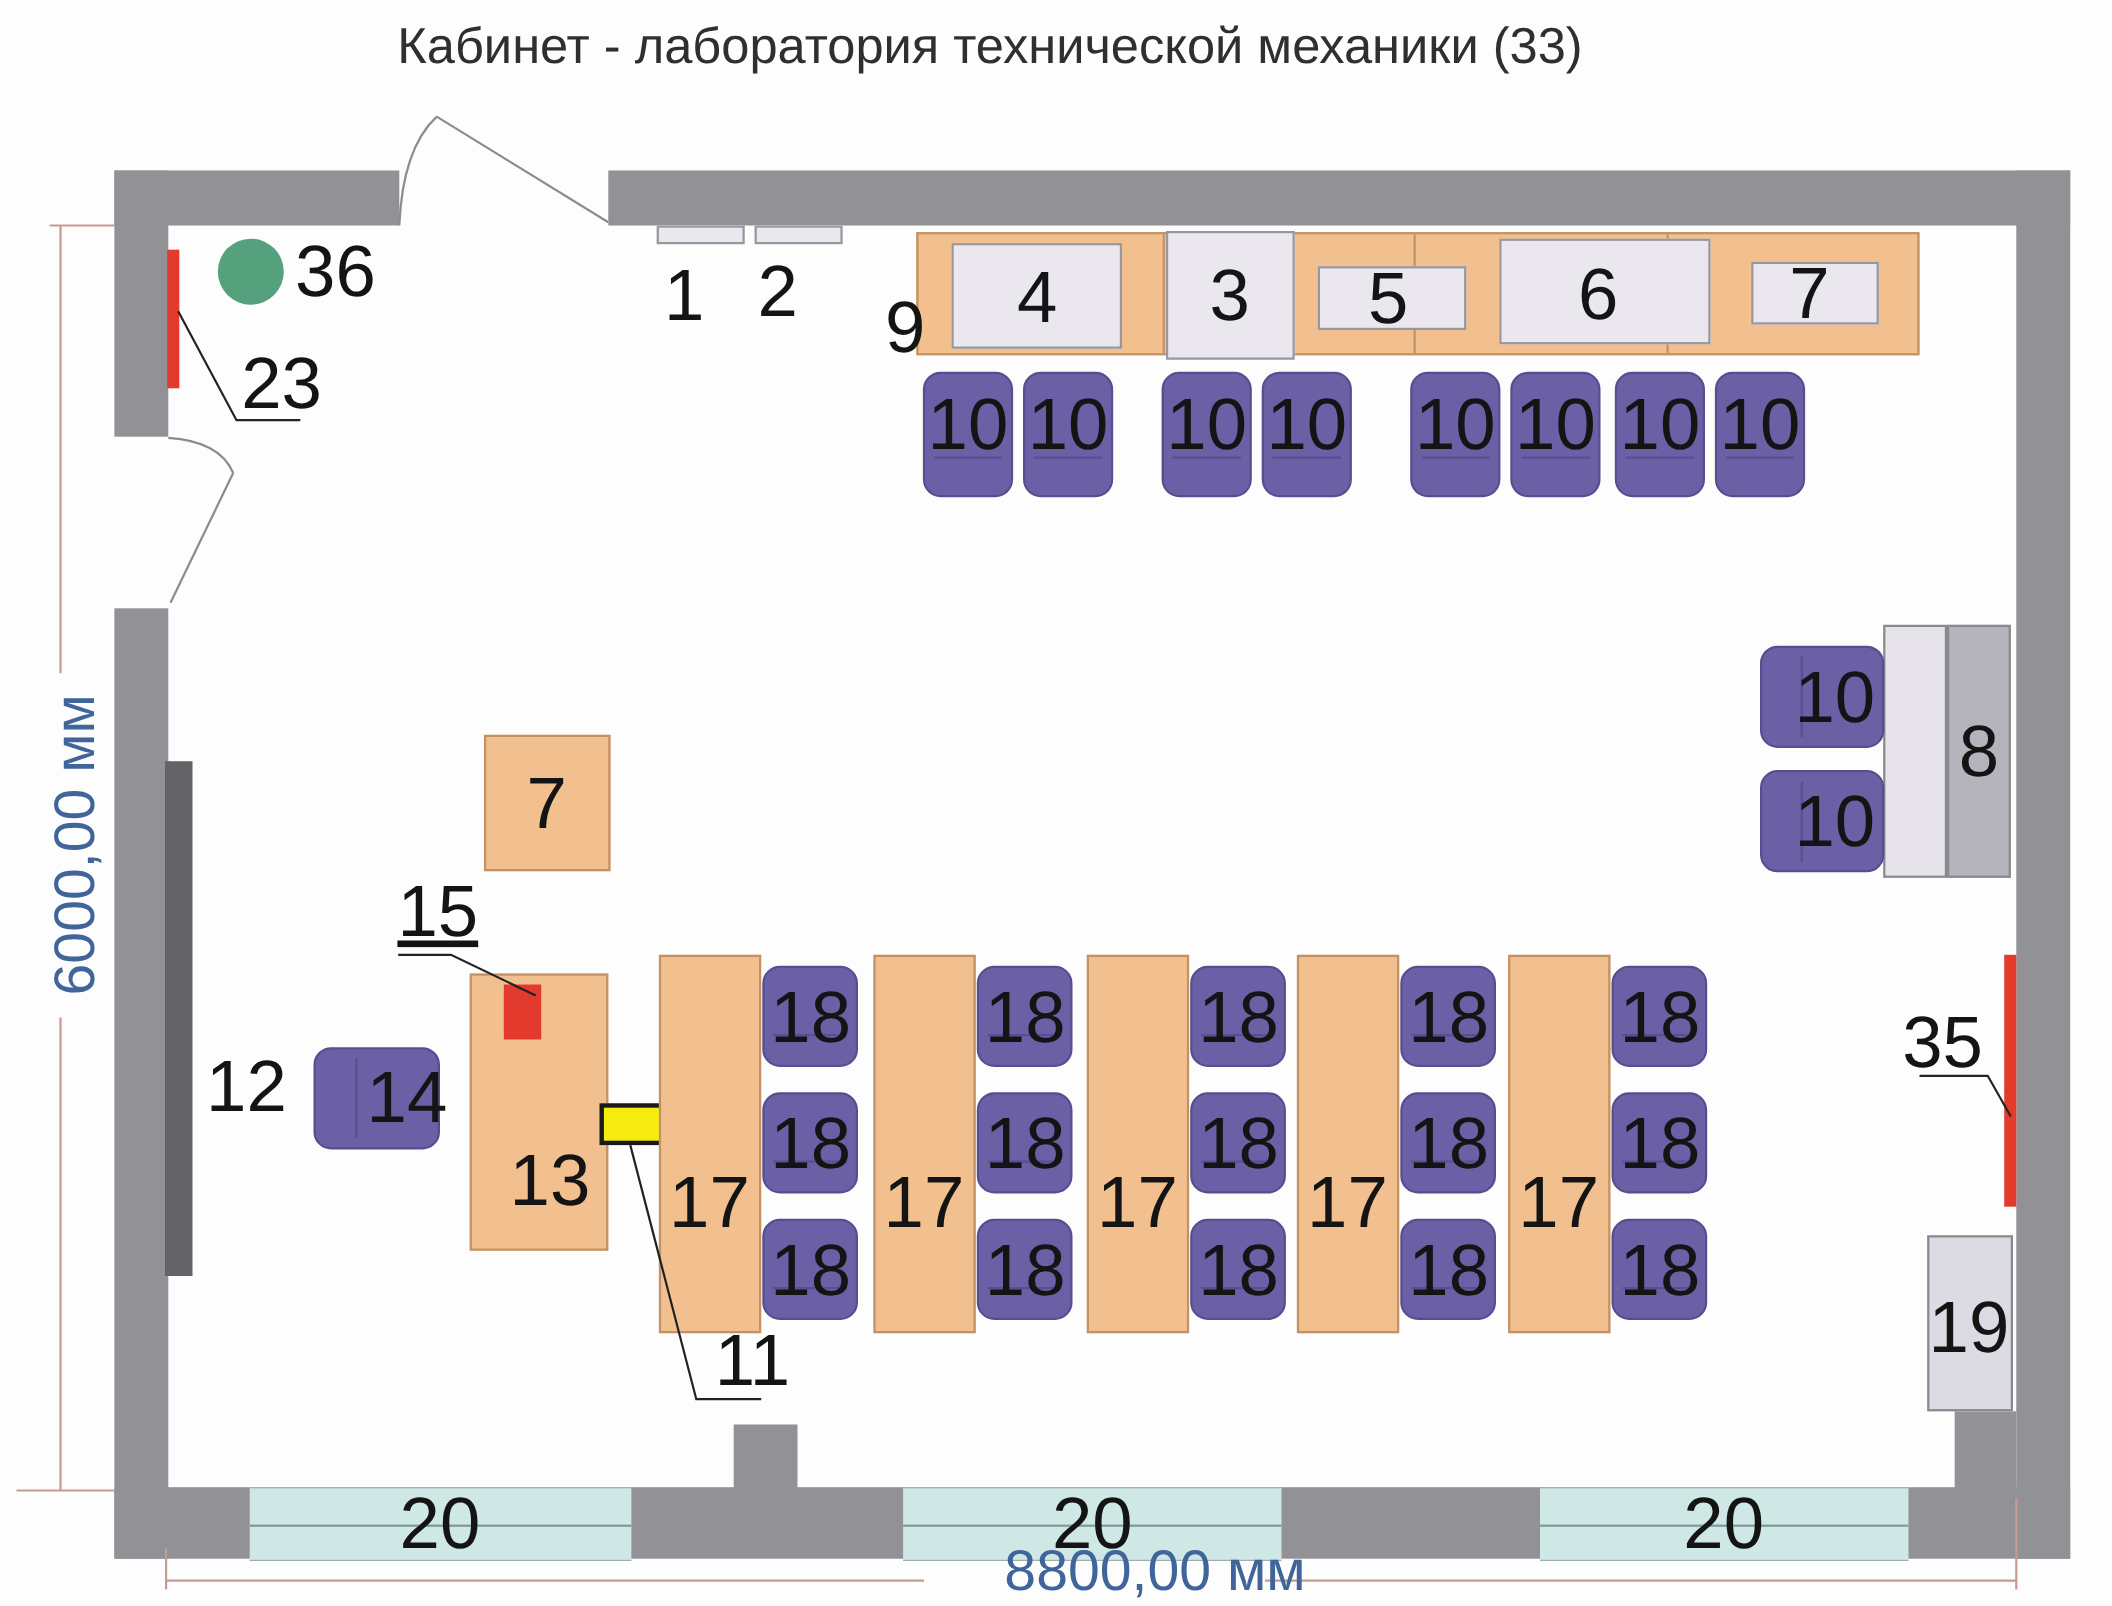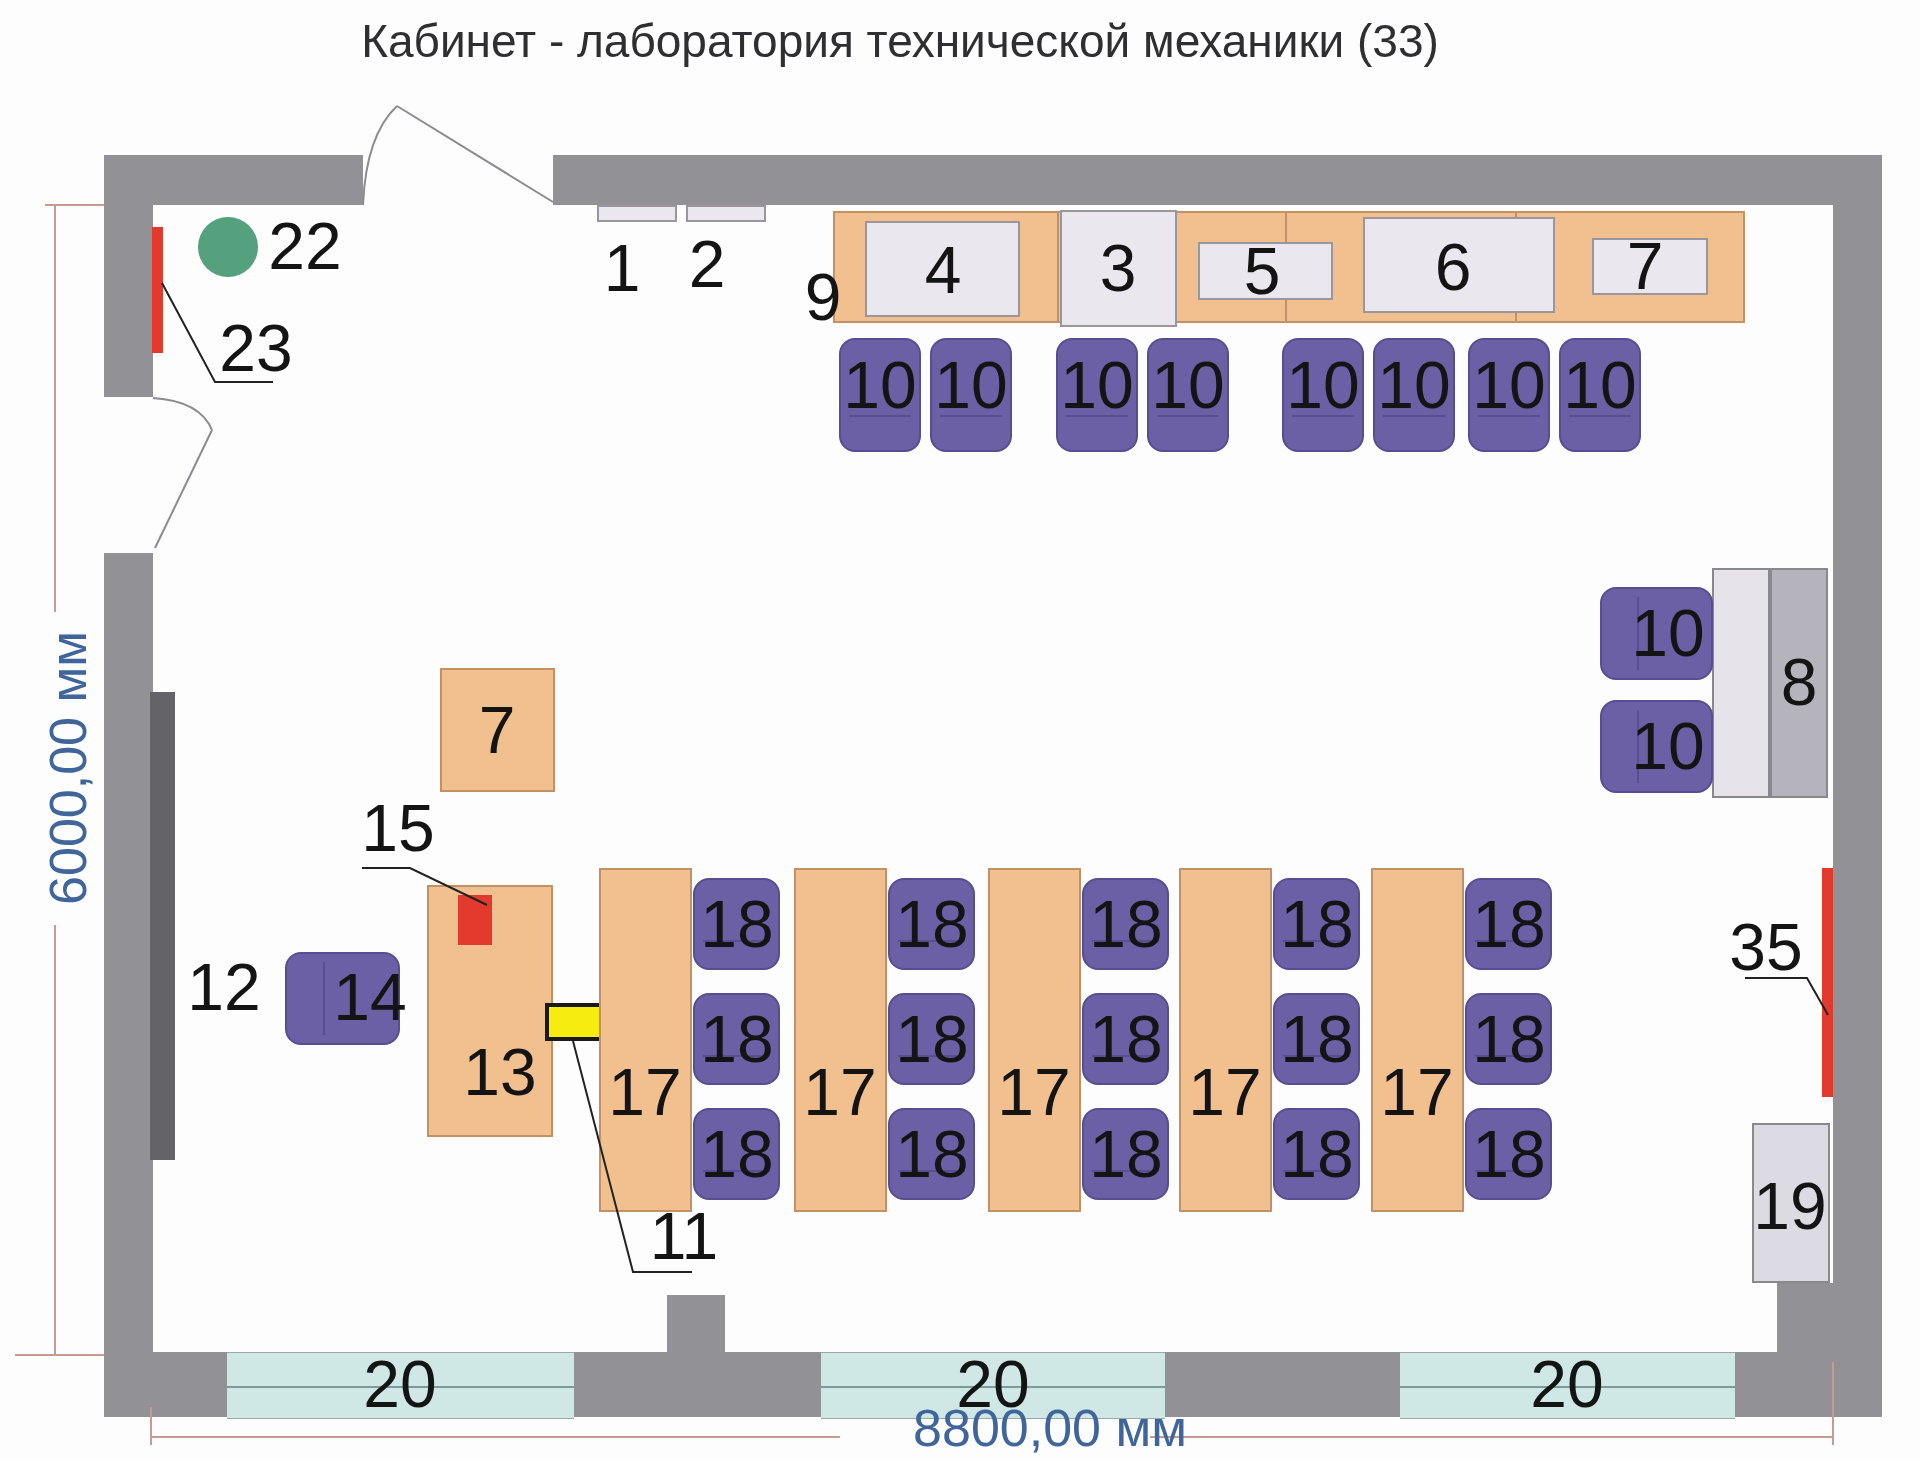--- a/index.html
+++ b/index.html
@@ -137,26 +137,26 @@
 
   <div class="lbl" style="left:622px;top:268px;">1</div>
   <div class="lbl" style="left:707px;top:264px;">2</div>
   <div class="lbl" style="left:823px;top:297px;">9</div>
   <div class="lbl" style="left:943px;top:270px;">4</div>
   <div class="lbl" style="left:1118px;top:268px;">3</div>
   <div class="lbl" style="left:1262px;top:271px;">5</div>
   <div class="lbl" style="left:1453px;top:267px;">6</div>
   <div class="lbl" style="left:1645px;top:266px;">7</div>
   <div class="lbl" style="left:1799px;top:682px;">8</div>
-  <div class="lbl" style="left:305px;top:246px;">22</div>
+  <div class="lbl" style="left:305px;top:246px;">36</div>
   <div class="lbl" style="left:256px;top:348px;">23</div>
   <div class="lbl" style="left:224px;top:987px;">12</div>
   <div class="lbl" style="left:370px;top:997px;">14</div>
   <div class="lbl" style="left:500px;top:1072px;">13</div>
-  <div class="lbl" style="left:398px;top:828px;">15</div>
+  <div class="lbl" style="left:398px;top:828px;text-decoration:underline;">15</div>
   <div class="lbl" style="left:497px;top:730px;">7</div>
   <div class="lbl" style="left:684px;top:1236px;">11</div>
   <div class="lbl" style="left:1790px;top:1206px;">19</div>
   <div class="lbl" style="left:1766px;top:947px;">35</div>
 
   <div class="lbl" style="left:880px;top:385px;">10</div>
   <div class="lbl" style="left:971px;top:385px;">10</div>
   <div class="lbl" style="left:1097px;top:385px;">10</div>
   <div class="lbl" style="left:1188px;top:385px;">10</div>
   <div class="lbl" style="left:1323px;top:385px;">10</div>

